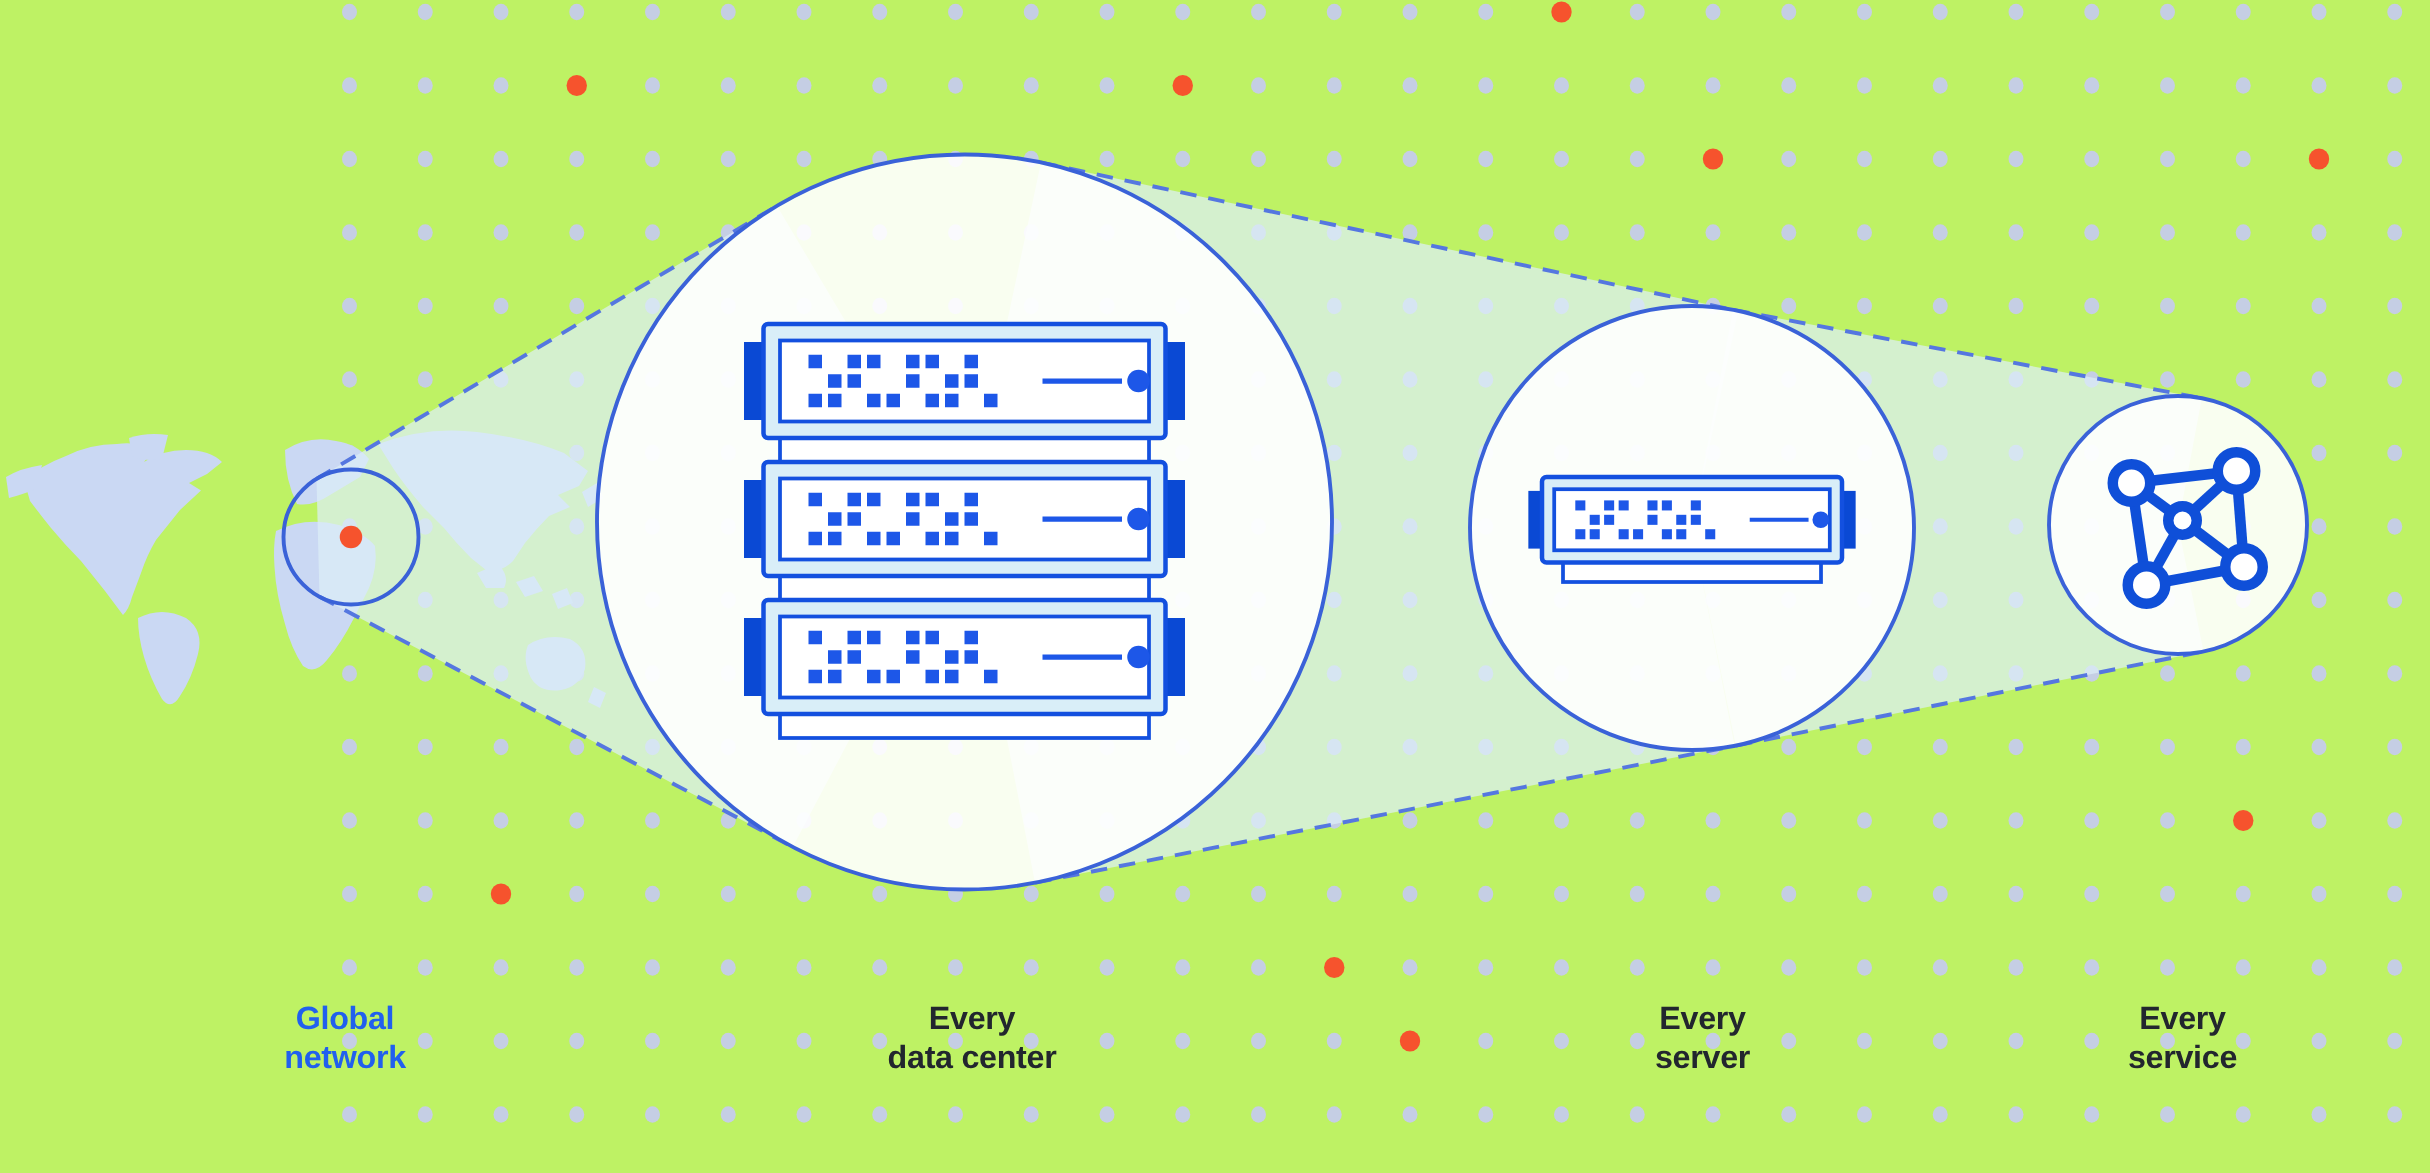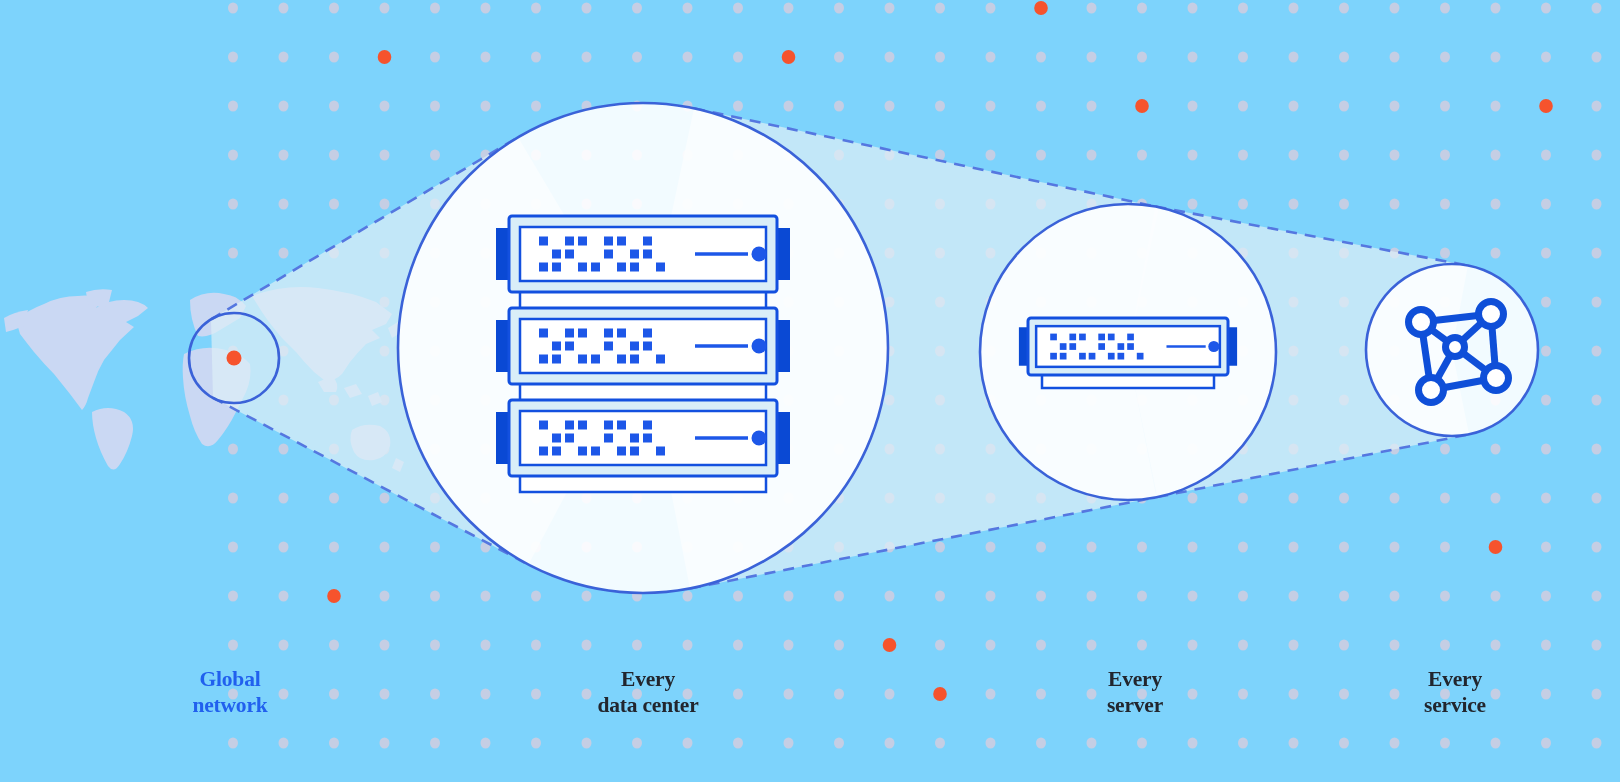--- a/index.html
+++ b/index.html
@@ -1,17 +1,17 @@
 <!DOCTYPE html>
 <html><head>
 <meta charset="utf-8">
 <style>
   html,body{margin:0;padding:0;background:#ffffff;}
-  .stage{position:relative;width:1620px;height:782px;background:#7dd3fc;overflow:hidden;
-         font-family:Liberation Serif, serif;}
+  .stage{position:relative;width:1620px;height:782px;background:#bef264;overflow:hidden;
+         font-family:Liberation Sans, sans-serif;}
   #scene{position:absolute;left:0;top:0;}
   .stage-label{position:absolute;top:666px;transform:translateX(-50%);
     text-align:center;font-size:21.5px;font-weight:700;line-height:26px;
     white-space:pre-line;letter-spacing:-0.2px;}
 </style>
 </head>
 <body>
 
 <div class="stage">
   <svg id="scene" width="1620" height="782" viewBox="0 0 1620 782">

